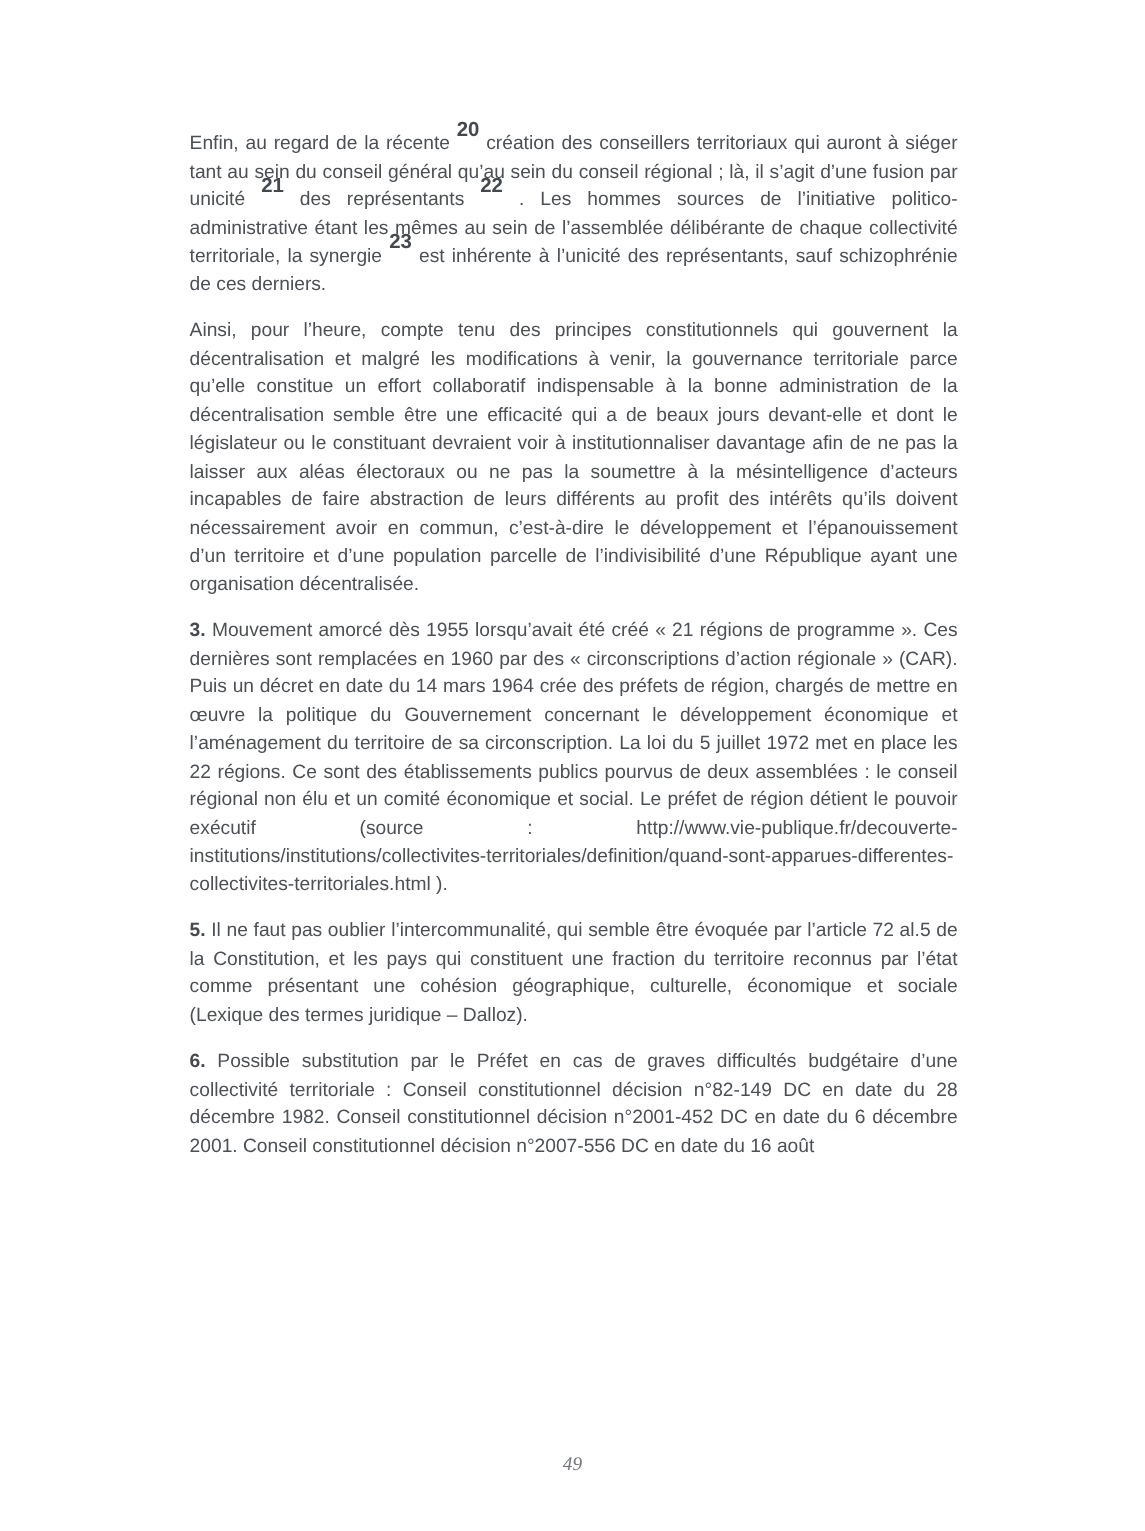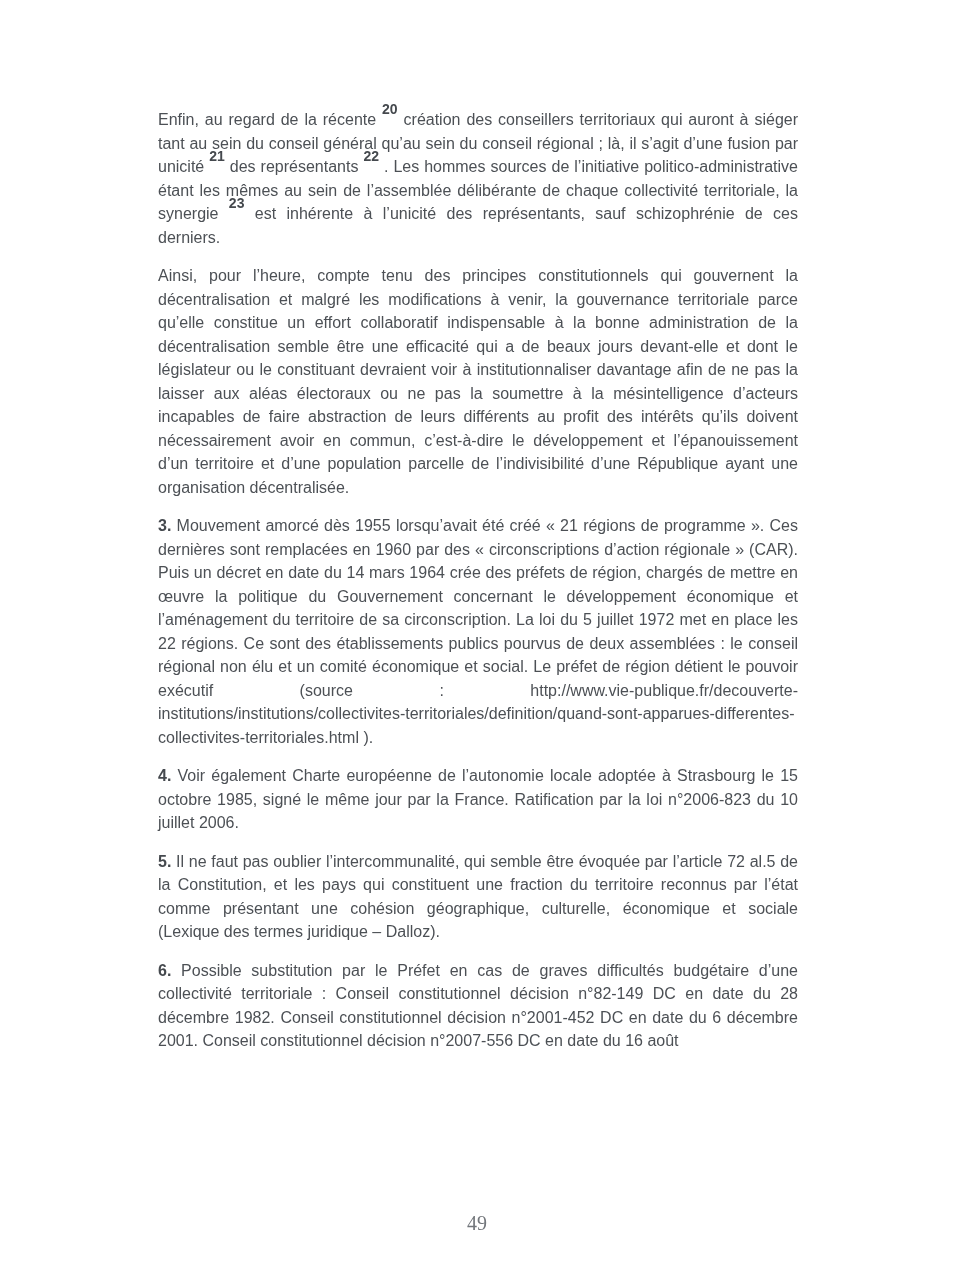--- a/index.html
+++ b/index.html
@@ -22,56 +22,56 @@
     text-align: justify;
     font-weight: 400;
   }
   p.para, p.fnote {
     margin: 0 0 15px 0;
   }
   p.fnote {
     overflow-wrap: anywhere;
   }
   sup.fref {
-    font-size: 14px;
+    font-size: 17px;
     font-weight: 700;
     line-height: 0;
     position: relative;
     top: -5px;
     color: #45494e;
     margin-top: 32px;
   }
   .fnum { font-weight: 700; color: #45494e; }
   .em { font-style: italic; }
   .page-number {
     position: absolute;
     left: 0;
     width: 954px;
     top: 1212px;
     text-align: center;
     font-family: "Liberation Serif", "DejaVu Serif", serif;
-    font-size: 20px;
+    font-size: 16px;
     color: #72767b;
+    font-style: italic;
   }
 </style>
 </head>
 <body>
 
 <div class="page">
   <div class="content">
 
     <p class="para"><span>Enfin, au regard de la récente </span><sup class="fref">20</sup><span> création des conseillers territoriaux qui auront à siéger tant au sein du conseil général qu’au sein du conseil régional ; là, il s’agit d’une fusion par unicité </span><sup class="fref">21</sup><span> des représentants </span><sup class="fref">22</sup><span> . Les hommes sources de l’initiative politico-administrative étant les mêmes au sein de l’assemblée délibérante de chaque collectivité territoriale, la synergie </span><sup class="fref">23</sup><span> est inhérente à l’unicité des représentants, sauf schizophrénie de ces derniers.</span></p>
 
     <p class="para"><span>Ainsi, pour l’heure, compte tenu des principes constitutionnels qui gouvernent la décentralisation et malgré les modifications à venir, la gouvernance territoriale parce qu’elle constitue un effort collaboratif indispensable à la bonne administration de la décentralisation semble être une efficacité qui a de beaux jours devant-elle et dont le législateur ou le constituant devraient voir à institutionnaliser davantage afin de ne pas la laisser aux aléas électoraux ou ne pas la soumettre à la mésintelligence d’acteurs incapables de faire abstraction de leurs différents au profit des intérêts qu’ils doivent nécessairement avoir en commun, c’est-à-dire le développement et l’épanouissement d’un territoire et d’une population parcelle de l’indivisibilité d’une République ayant une organisation décentralisée.</span></p>
 
 
 
     <p class="fnote"><span class="fnum">3.</span><span> Mouvement amorcé dès 1955 lorsqu’avait été créé « 21 régions de programme ». Ces dernières sont remplacées en 1960 par des « circonscriptions d’action régionale » (CAR). Puis un décret en date du 14 mars 1964 crée des préfets de région, chargés de mettre en œuvre la politique du Gouvernement concernant le développement économique et l’aménagement du territoire de sa circonscription. La loi du 5 juillet 1972 met en place les 22 régions. Ce sont des établissements publics pourvus de deux assemblées : le conseil régional non élu et un comité économique et social. Le préfet de région détient le pouvoir exécutif (source : http://www.vie-publique.fr/decouverte-institutions/institutions/collectivites-territoriales/definition/quand-sont-apparues-differentes-collectivites-territoriales.html ).</span></p>
 
-    <p class="fnote"><span class="fnum">4.</span><span> Voir également Charte européenne de l’autonomie locale adoptée à Strasbourg le 15 octobre 1985, signé le même jour par la France. Ratification par la loi n°2006-823 du 10 juillet 2006.</span></p>
 
     <p class="fnote"><span class="fnum">5.</span><span> Il ne faut pas oublier l’intercommunalité, qui semble être évoquée par l’article 72 al.5 de la Constitution, et les pays qui constituent une fraction du territoire reconnus par l’état comme présentant une cohésion géographique, culturelle, économique et sociale (Lexique des termes juridique – Dalloz).</span></p>
 
     <p class="fnote"><span class="fnum">6.</span><span>  Possible substitution par le Préfet en cas de graves difficultés budgétaire d’une collectivité territoriale : Conseil constitutionnel décision n°82-149 DC en date du 28 décembre 1982. Conseil constitutionnel décision n°2001-452 DC en date du 6 décembre 2001. Conseil constitutionnel décision n°2007-556 DC en date du 16 août</span></p>
 
   </div>
 
   <div class="page-number">49</div>
 </div>
 

